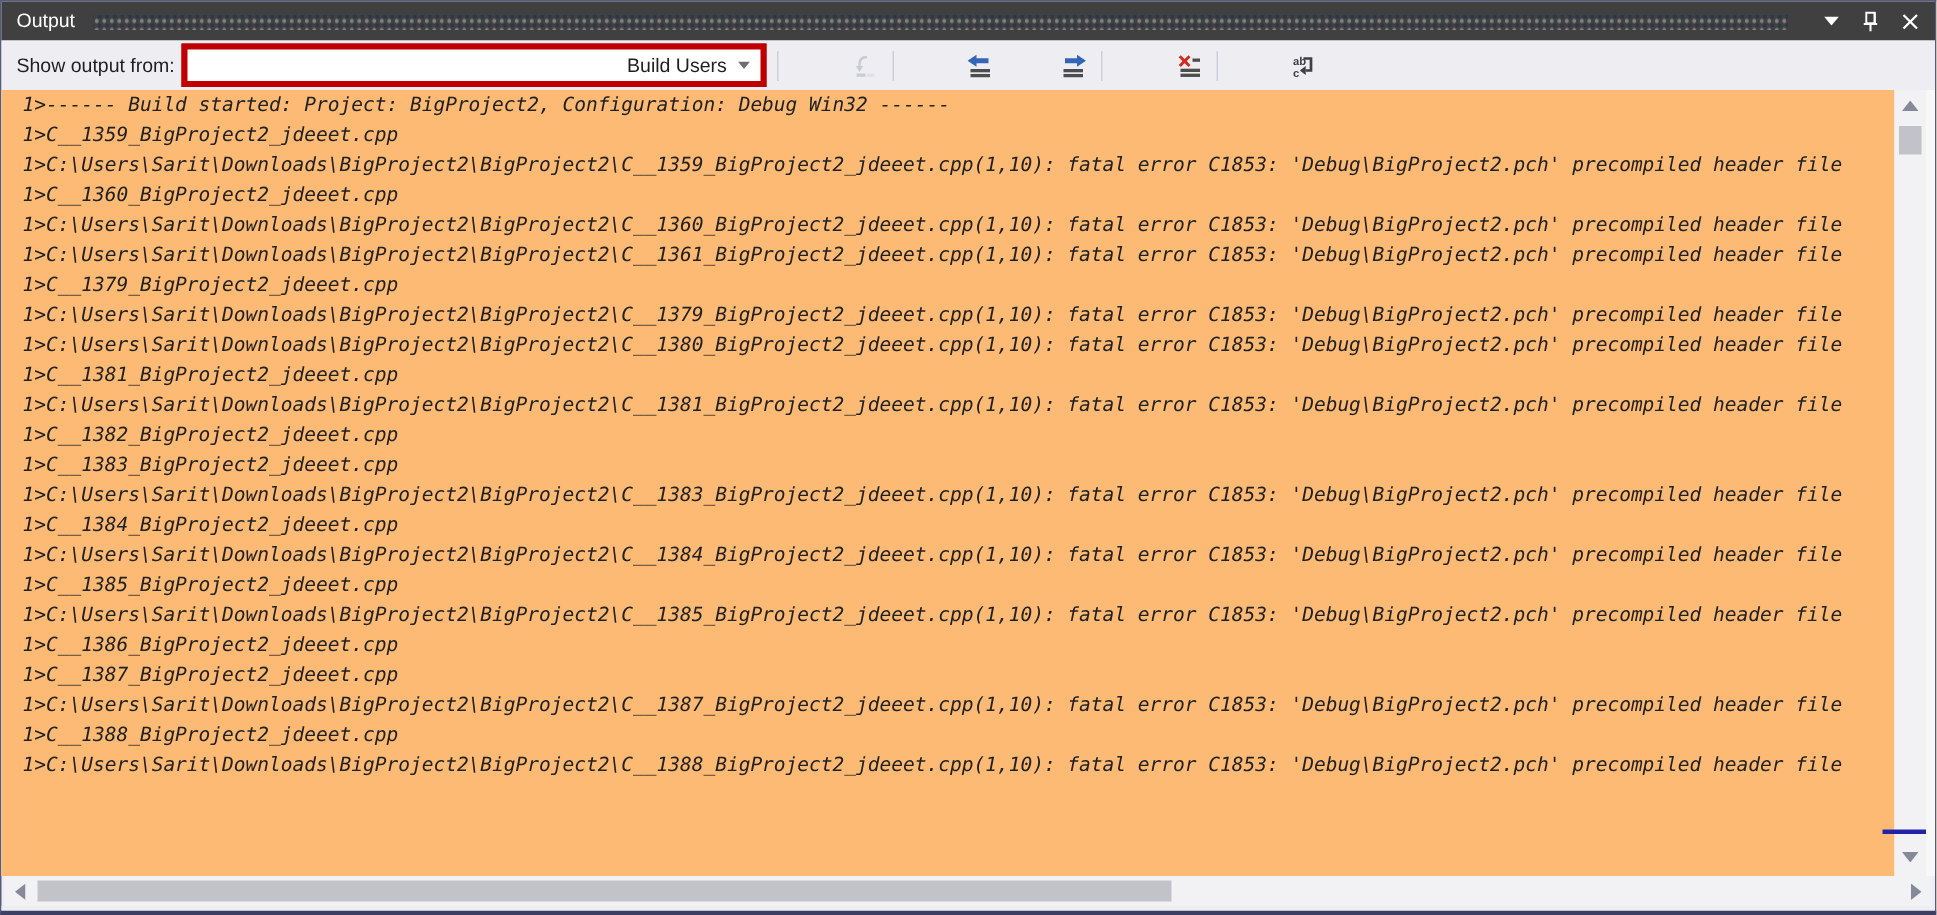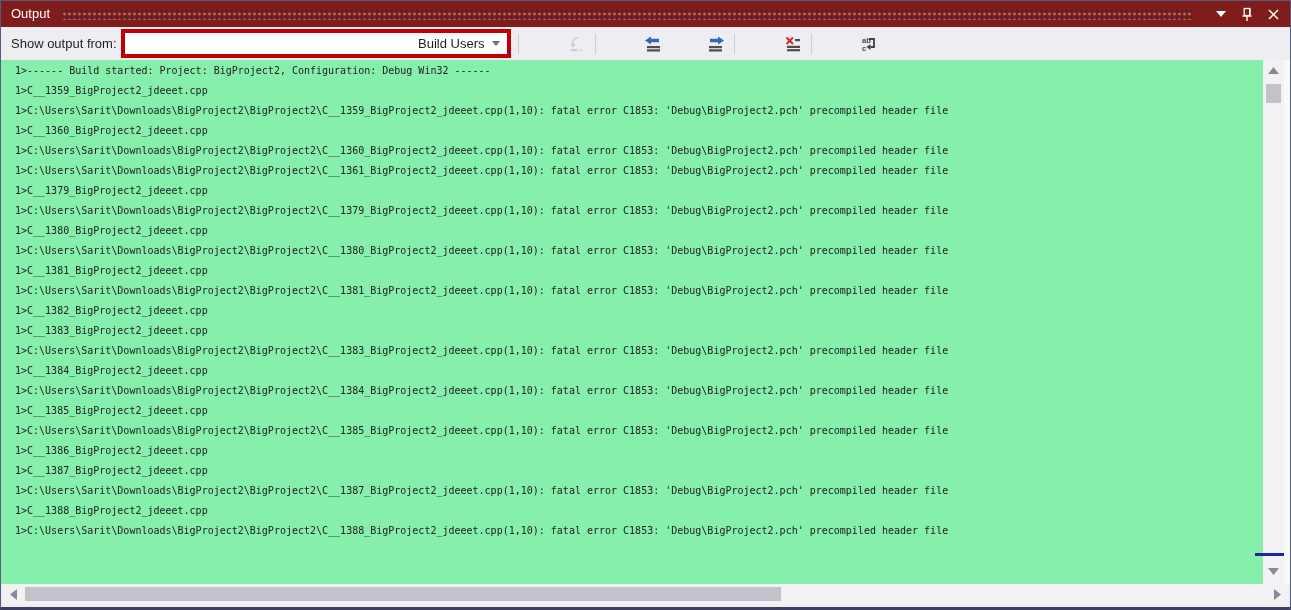--- a/index.html
+++ b/index.html
@@ -5,21 +5,21 @@
   * { margin:0; padding:0; box-sizing:border-box; }
   html,body { width:1291px; height:610px; overflow:hidden; background:#ffffff;
               font-family:"Liberation Sans", sans-serif; }
   .window {
     width:1291px; height:610px;
     border:1px solid #585b7d; border-bottom:3px solid #3c3f63;
     background:#eeeef2; display:flex; flex-direction:column;
   }
   
   .titlebar {
-    height:26px; flex:0 0 26px; background:#7f1d1d; color:#ffffff;
+    height:26px; flex:0 0 26px; background:#404040; color:#ffffff;
     display:flex; align-items:center; padding:0 8px 0 10px;
   }
   .titlebar .title { font-size:13px; line-height:26px; white-space:nowrap; }
   .titlebar .grip {
     flex:1 1 auto; height:10px; margin:2px 12px 0 12px;
     background-image:
       radial-gradient(rgba(255,255,255,0.34) 1px, transparent 1.4px),
       radial-gradient(rgba(0,40,90,0.35) 1px, transparent 1.4px);
     background-size:5px 6px, 5px 6px;
     background-position:0 1px, 2px 4px;
@@ -47,21 +47,21 @@
   .icon-btn {
     width:22px; height:22px; display:flex; align-items:center; justify-content:center;
     border-radius:2px;
     margin-left:40px;
   }
   
   .content-row { flex:0 0 524px; height:524px; display:flex; background:#f8f8f8; position:relative; }
   .output-pane {
     flex:1 1 auto; overflow:hidden; padding:1px 0 0 14px;
     font-family:"DejaVu Sans Mono","Liberation Mono",monospace;
-    font-size:10px; line-height:20px; color:#212121; background:#86efac;
+    font-size:13px; line-height:20px; color:#212121; background:#fdba74;font-style:italic;
   }
   .output-pane .line { white-space:pre; height:20px; }
   
   .vscroll {
     flex:0 0 21px; width:21px; background:#f2f2f4; position:relative; margin-right:6px;
   }
   .vs-btn { position:absolute; left:0; width:21px; height:17px;
             display:flex; align-items:center; justify-content:center; }
   .vs-up { top:2px; } .vs-down { bottom:4px; }
   .vs-thumb { position:absolute; left:3px; top:24px; width:15px; height:19px; background:#c2c3c9; }
@@ -190,21 +190,20 @@
     <div class="output-pane">
       <div>
           <div class="line">1&gt;------ Build started: Project: BigProject2, Configuration: Debug Win32 ------</div>
           <div class="line">1&gt;C__1359_BigProject2_jdeeet.cpp</div>
           <div class="line">1&gt;C:\Users\Sarit\Downloads\BigProject2\BigProject2\C__1359_BigProject2_jdeeet.cpp(1,10): fatal error C1853: 'Debug\BigProject2.pch' precompiled header file</div>
           <div class="line">1&gt;C__1360_BigProject2_jdeeet.cpp</div>
           <div class="line">1&gt;C:\Users\Sarit\Downloads\BigProject2\BigProject2\C__1360_BigProject2_jdeeet.cpp(1,10): fatal error C1853: 'Debug\BigProject2.pch' precompiled header file</div>
           <div class="line">1&gt;C:\Users\Sarit\Downloads\BigProject2\BigProject2\C__1361_BigProject2_jdeeet.cpp(1,10): fatal error C1853: 'Debug\BigProject2.pch' precompiled header file</div>
           <div class="line">1&gt;C__1379_BigProject2_jdeeet.cpp</div>
           <div class="line">1&gt;C:\Users\Sarit\Downloads\BigProject2\BigProject2\C__1379_BigProject2_jdeeet.cpp(1,10): fatal error C1853: 'Debug\BigProject2.pch' precompiled header file</div>
-          <div class="line">1&gt;C__1380_BigProject2_jdeeet.cpp</div>
           <div class="line">1&gt;C:\Users\Sarit\Downloads\BigProject2\BigProject2\C__1380_BigProject2_jdeeet.cpp(1,10): fatal error C1853: 'Debug\BigProject2.pch' precompiled header file</div>
           <div class="line">1&gt;C__1381_BigProject2_jdeeet.cpp</div>
           <div class="line">1&gt;C:\Users\Sarit\Downloads\BigProject2\BigProject2\C__1381_BigProject2_jdeeet.cpp(1,10): fatal error C1853: 'Debug\BigProject2.pch' precompiled header file</div>
           <div class="line">1&gt;C__1382_BigProject2_jdeeet.cpp</div>
           <div class="line">1&gt;C__1383_BigProject2_jdeeet.cpp</div>
           <div class="line">1&gt;C:\Users\Sarit\Downloads\BigProject2\BigProject2\C__1383_BigProject2_jdeeet.cpp(1,10): fatal error C1853: 'Debug\BigProject2.pch' precompiled header file</div>
           <div class="line">1&gt;C__1384_BigProject2_jdeeet.cpp</div>
           <div class="line">1&gt;C:\Users\Sarit\Downloads\BigProject2\BigProject2\C__1384_BigProject2_jdeeet.cpp(1,10): fatal error C1853: 'Debug\BigProject2.pch' precompiled header file</div>
           <div class="line">1&gt;C__1385_BigProject2_jdeeet.cpp</div>
           <div class="line">1&gt;C:\Users\Sarit\Downloads\BigProject2\BigProject2\C__1385_BigProject2_jdeeet.cpp(1,10): fatal error C1853: 'Debug\BigProject2.pch' precompiled header file</div>

